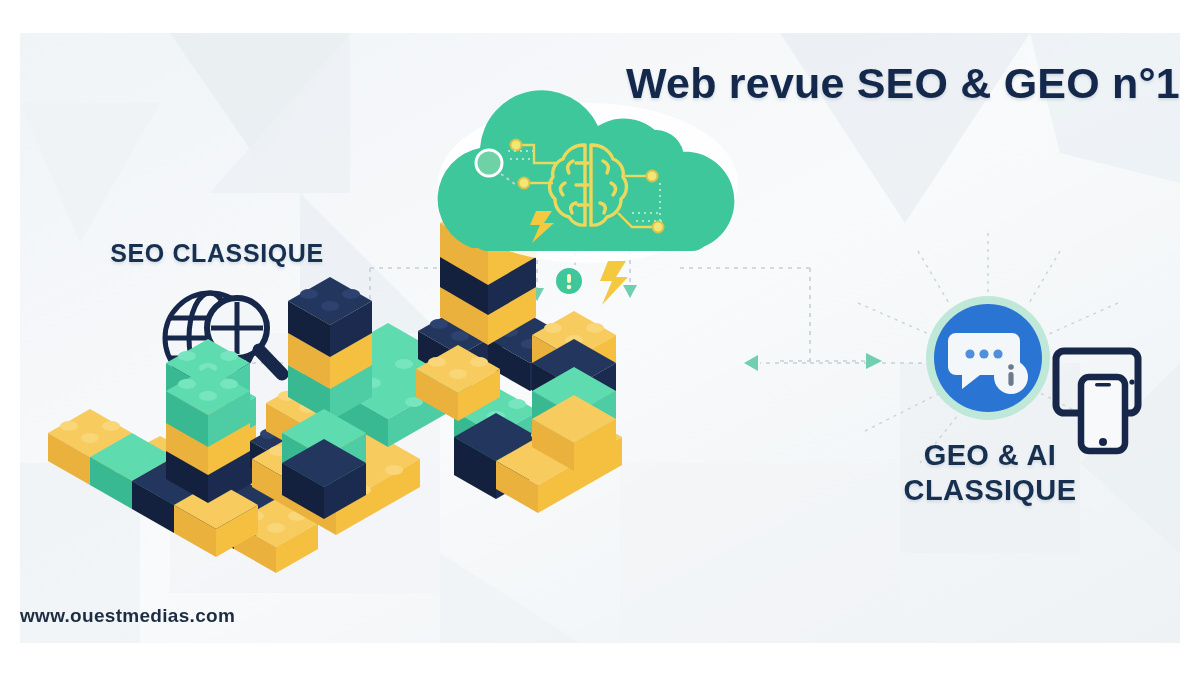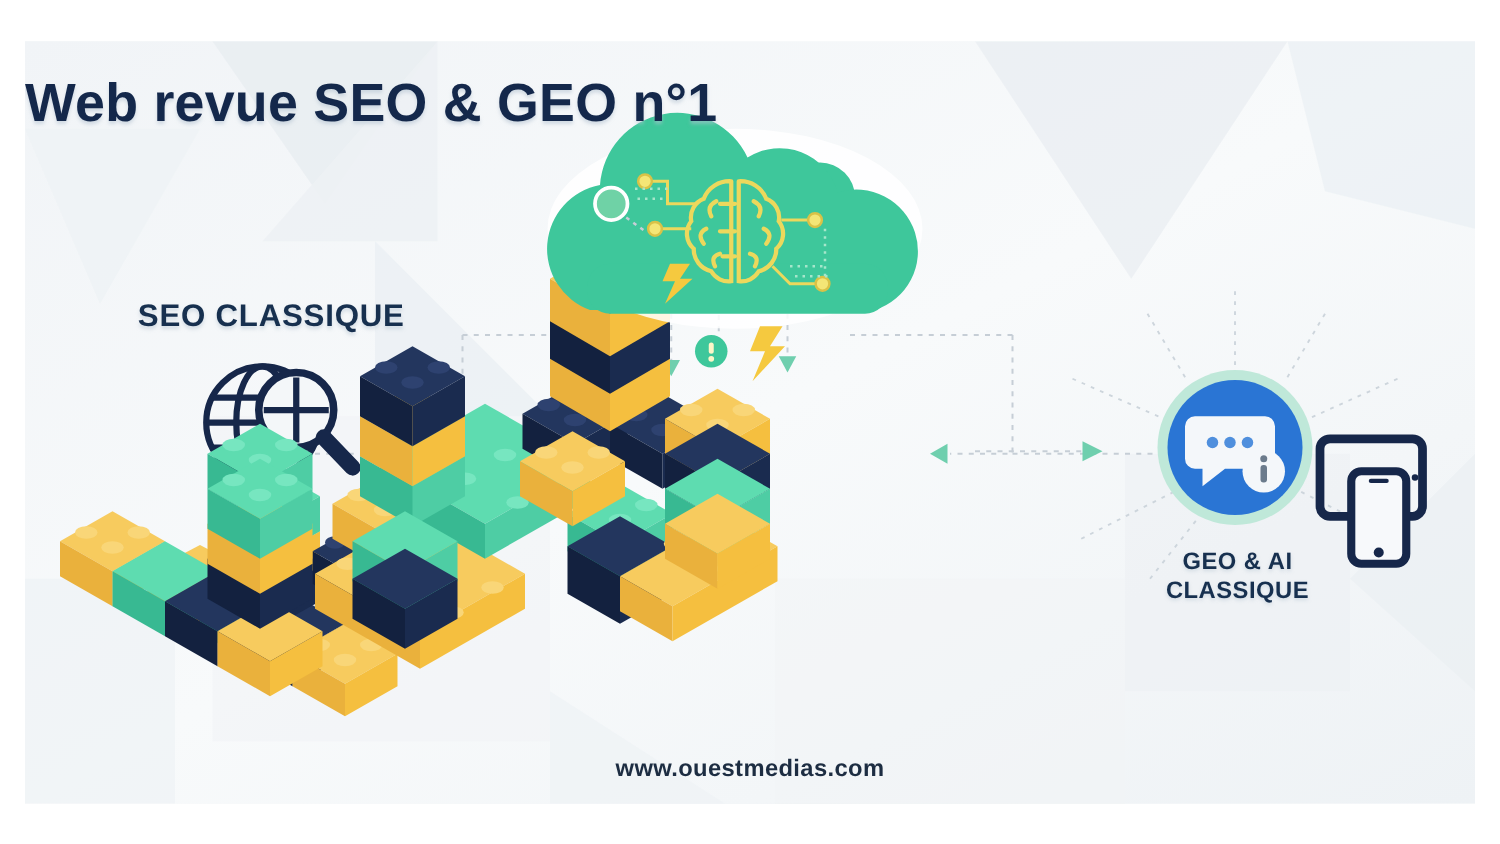--- a/index.html
+++ b/index.html
@@ -13,38 +13,38 @@
   }
   
   .canvas{
     position:absolute;left:20px;top:33px;width:1160px;height:610px;
     background:linear-gradient(135deg,#f2f5f7 0%,#f7f9fa 35%,#eef2f5 70%,#f6f8fa 100%);
     overflow:hidden;
   }
 
   
   .title{
-    position:absolute;left:0;right:0;top:26px;text-align:left;
+    position:absolute;left:0;right:0;top:26px;text-align:right;
     font-size:43px;font-weight:bold;color:#14284b;letter-spacing:.2px;
     text-shadow:0 2px 3px rgba(180,195,210,.55);
   }
 
   
   .label-left{
     position:absolute;left:62px;top:206px;width:270px;text-align:center;
     font-size:25px;font-weight:bold;color:#17304f;letter-spacing:.6px;
     text-shadow:0 2px 3px rgba(180,195,210,.5);
   }
   .label-right{
     position:absolute;left:845px;top:405px;width:250px;text-align:center;
-    font-size:19px;font-weight:bold;color:#17304f;line-height:1.22;letter-spacing:.4px;
+    font-size:29px;font-weight:bold;color:#17304f;line-height:1.22;letter-spacing:.4px;
     text-shadow:0 2px 3px rgba(180,195,210,.5);
   }
   .footer{
-    position:absolute;left:0;right:0;top:572px;text-align:center;
+    position:absolute;left:0;right:0;top:572px;
     font-size:19px;font-weight:bold;color:#1d2d42;letter-spacing:.3px;
   }
 
   svg{display:block;}
   .layer{position:absolute;left:0;top:0;width:1160px;height:610px;pointer-events:none;}
 </style>
 </head>
 <body>
 
 <div class="slide">

